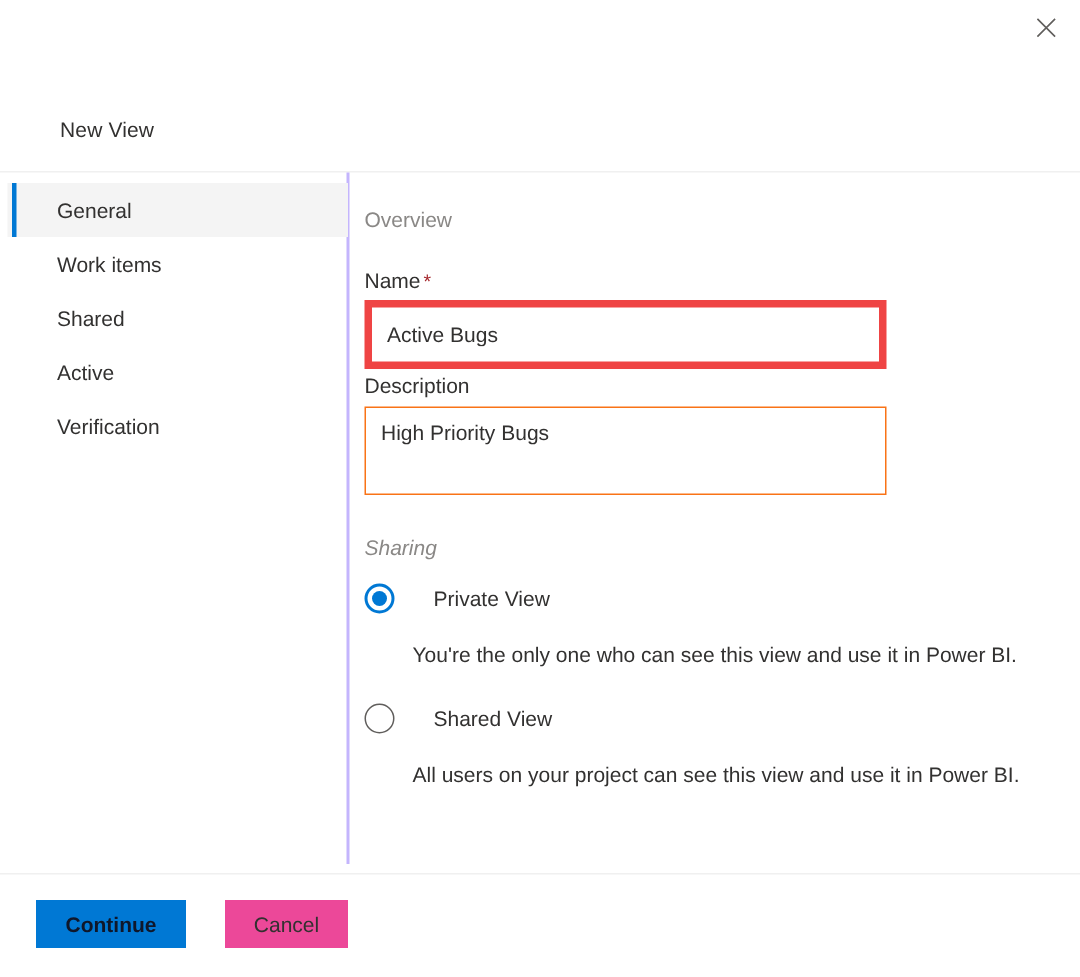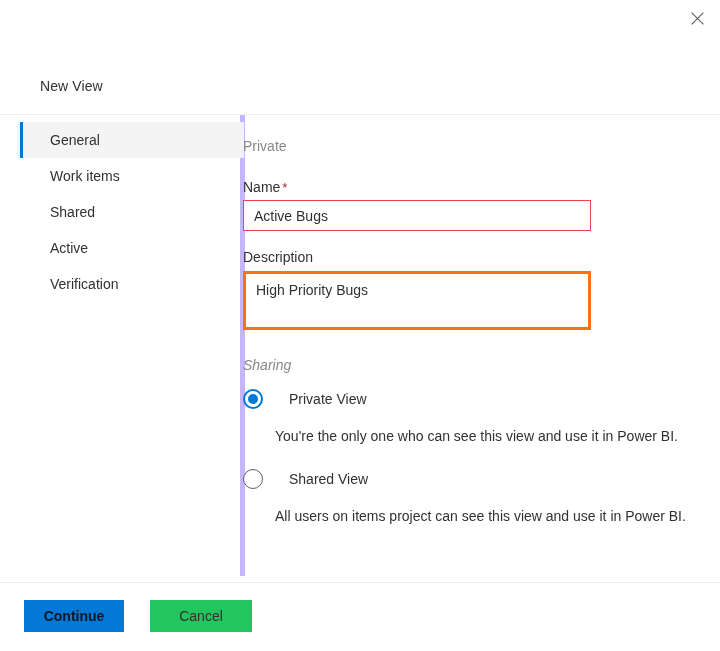--- a/index.html
+++ b/index.html
@@ -68,24 +68,24 @@
   .dlg-body {
     position: absolute;
     left: 0;
     top: 115px;
     width: 720px;
     height: 461px;
   }
 
   .nav-pane {
     position: absolute;
-    left: 17px; top: 0;
+    left: 5px; top: 0;
     width: 228px;
     height: 461px;
-    border-right: 5px solid #c4b5fd;
+    border-right: 2px solid #c4b5fd;
     box-sizing: border-box;
   }
 
   .nav-list {
     position: absolute;
     left: 0;
     top: 7px;
     width: 227px;
   }
 
@@ -146,40 +146,40 @@
     color: #a4262c;
     font-size: 13px;
     padding-left: 2px;
   }
 
   .text-input {
     position: absolute;
     left: 15px;
     top: 85px;
     width: 348px;
-    height: 31px;
-    box-sizing: border-box;
-    border: 1px solid #ef4444;
+    height: 46px;
+    box-sizing: border-box;
+    border: 5px solid #ef4444;
     background: #ffffff;
     font-family: "Liberation Sans", sans-serif;
     font-size: 14px;
     color: #323130;
     padding: 0 10px;
     outline: none;
     border-radius: 0;
   }
 
   .text-area {
     position: absolute;
     left: 15px;
     top: 156px;
     width: 348px;
     height: 59px;
     box-sizing: border-box;
-    border: 3px solid #f97316;
+    border: 1px solid #f97316;
     background: #ffffff;
     font-family: "Liberation Sans", sans-serif;
     font-size: 14px;
     color: #323130;
     padding: 7px 10px;
     outline: none;
     resize: none;
     border-radius: 0;
     line-height: 18px;
   }
@@ -268,22 +268,22 @@
     box-sizing: border-box;
   }
   .btn-primary {
     left: 24px;
     width: 100px;
     background: #0078d4;
     color: #0f172a;
   }
   .btn-secondary {
     left: 150px;
-    width: 102px;
-    background: #22c55e;
+    width: 82px;
+    background: #ec4899;
     color: #323130;
     font-weight: 400;
   }
 </style>
 </head>
 <body>
 
 <div class="dialog">
 
   <button class="close-btn" aria-label="Close">
@@ -314,21 +314,21 @@
           <span>Active</span>
         </div>
         <div class="nav-item">
           <span>Verification</span>
         </div>
       </div>
     </div>
 
     <div class="content-pane">
 
-      <div class="section-head section-overview">Private</div>
+      <div class="section-head section-overview">Overview</div>
 
       <div class="field-label label-name">
         <span>Name</span><span class="req-star">*</span>
       </div>
       <input class="text-input" type="text" value="Active Bugs" style="">
 
       <div class="field-label label-desc">Description</div>
       <textarea class="text-area" style="">High Priority Bugs</textarea>
 
       <div class="section-head section-sharing">Sharing</div>
@@ -336,21 +336,21 @@
       <div class="radio-row radio-private">
         <span class="radio-mark checked"></span>
         <span class="radio-text">Private View</span>
       </div>
       <div class="radio-help help-private">You're the only one who can see this view and use it in Power BI.</div>
 
       <div class="radio-row radio-shared">
         <span class="radio-mark"></span>
         <span class="radio-text">Shared View</span>
       </div>
-      <div class="radio-help help-shared">All users on items project can see this view and use it in Power BI.</div>
+      <div class="radio-help help-shared">All users on your project can see this view and use it in Power BI.</div>
 
     </div>
   </div>
 
   <div class="footer-divider"></div>
   <div class="footer">
     <button class="btn btn-primary">Continue</button>
     <button class="btn btn-secondary">Cancel</button>
   </div>
 

